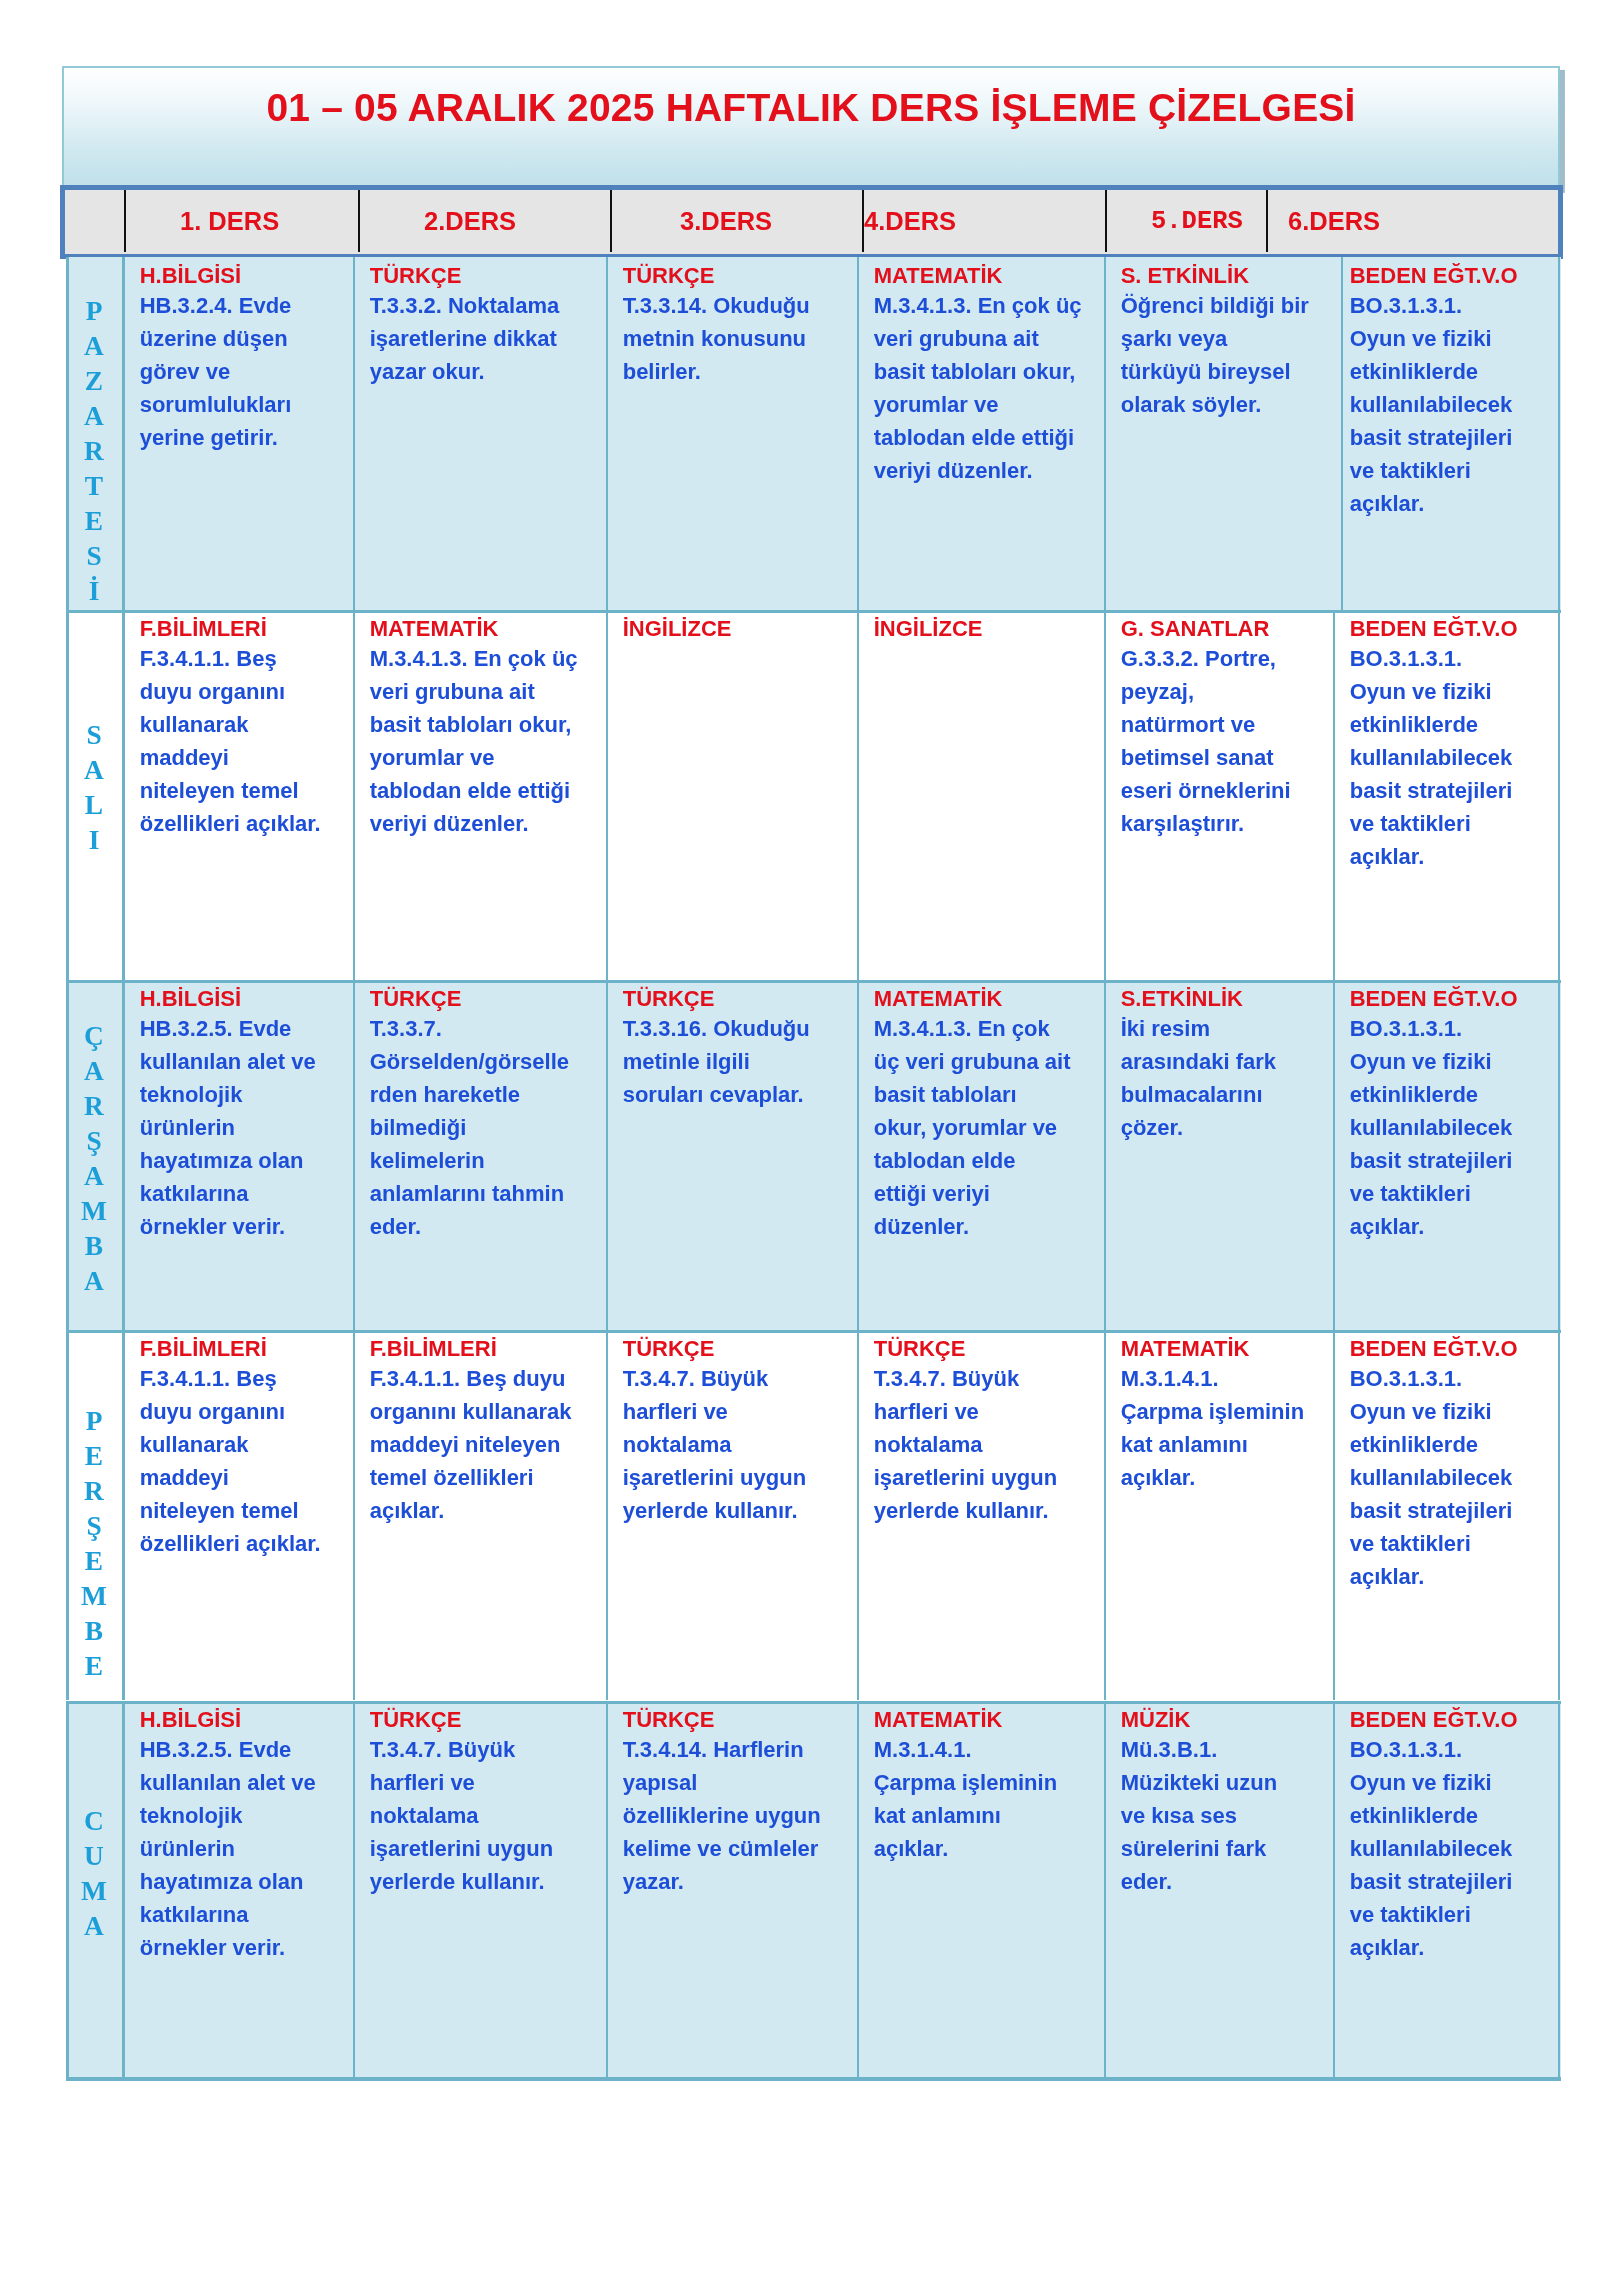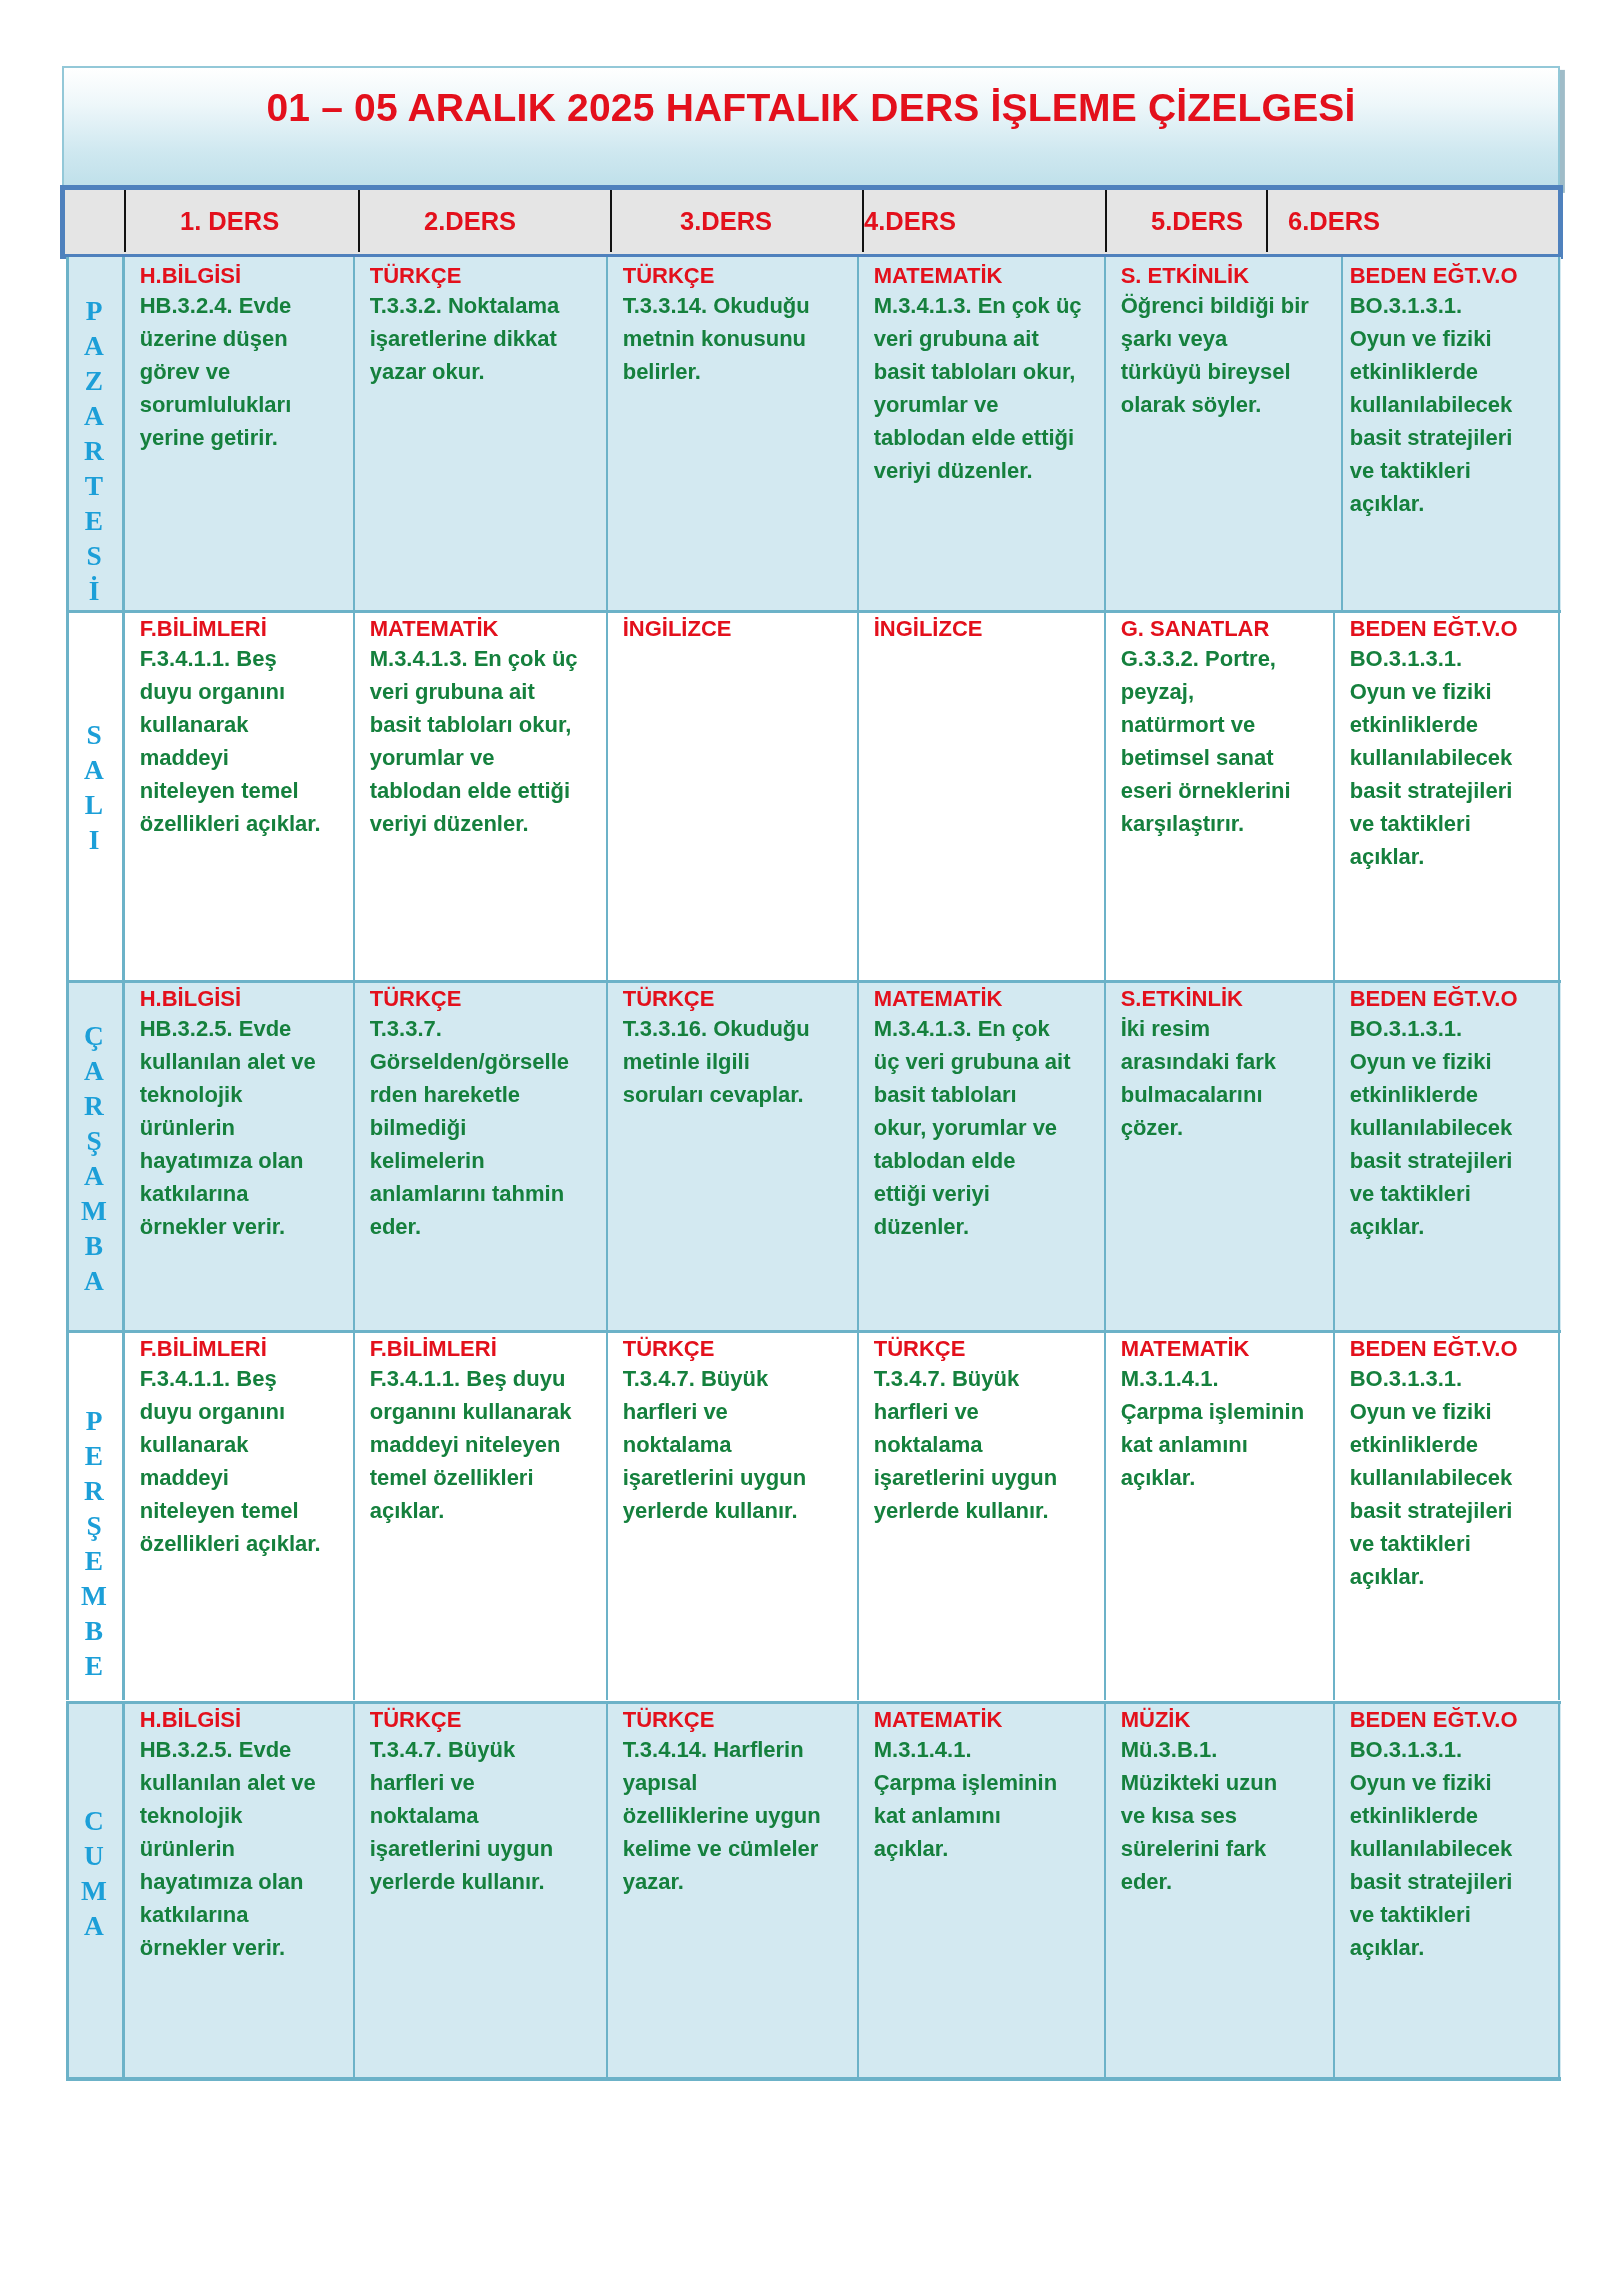--- a/index.html
+++ b/index.html
@@ -43,21 +43,21 @@
       padding: 4.9px 9.8px 0 14.7px;
     }
     .cell.day { border-right: 3.9px solid #6cb2c8; padding: 0; }
     .row-border-top { position: absolute; left: 0; right: 0; top: 0; height: 2.9px; background: #6cb2c8; }
     .row-outer { position: absolute; top: 0; bottom: 0; width: 2.9px; background: #6cb2c8; }
 
     .subject {
       color: #e3101c; font-weight: bold; font-size: 22px; line-height: 27.4px; white-space: nowrap;
     }
     .desc {
-      color: #15803d; font-weight: bold; font-size: 22px; line-height: 33px; white-space: pre-line;
+      color: #1d4ed8; font-weight: bold; font-size: 22px; line-height: 33px; white-space: pre-line;
     }
 
     .day-letters {
       position: absolute; left: 0; right: 0; text-align: center;
       color: #1c9fd8; font-weight: bold; font-size: 27.4px;
       font-family: "Liberation Serif", serif;
       white-space: pre-line; line-height: 35px;
     }
     .bottom-line { position: absolute; left: 66px; width: 1495px; height: 3.9px; background: #6cb2c8; top: 2077px; }
   </style>
@@ -75,21 +75,21 @@
     </div>
   <div class="hcell" style="left:293px;width:252px;padding-left:64px;">
       <span>2.DERS</span>
     </div>
   <div class="hcell" style="left:545px;width:200px;padding-left:68px;">
       <span>3.DERS</span>
     </div>
   <div class="hcell" style="left:797px;width:243px;">
       <span>4.DERS</span>
     </div>
-  <div class="hcell" style="left:1040px;width:231px;padding-left:44px;">
+  <div class="hcell" style="left:1040px;width:231px;padding-left:44px;font-family:Liberation Mono, monospace;">
       <span>5.DERS</span>
     </div>
   <div class="hcell" style="left:1201px;width:220px;padding-left:20px;">
       <span>6.DERS</span>
     </div>
 </div>
 
 <div class="grid">
 
   <div class="row shaded" style="top:0;height:353px;">

